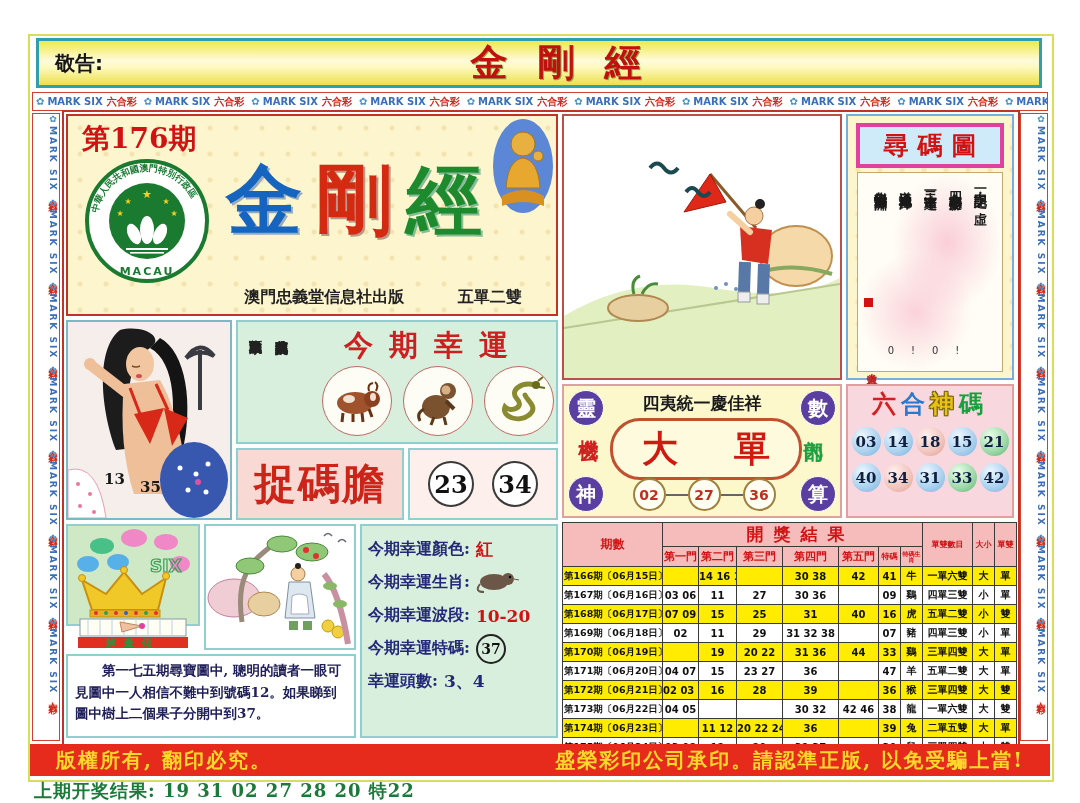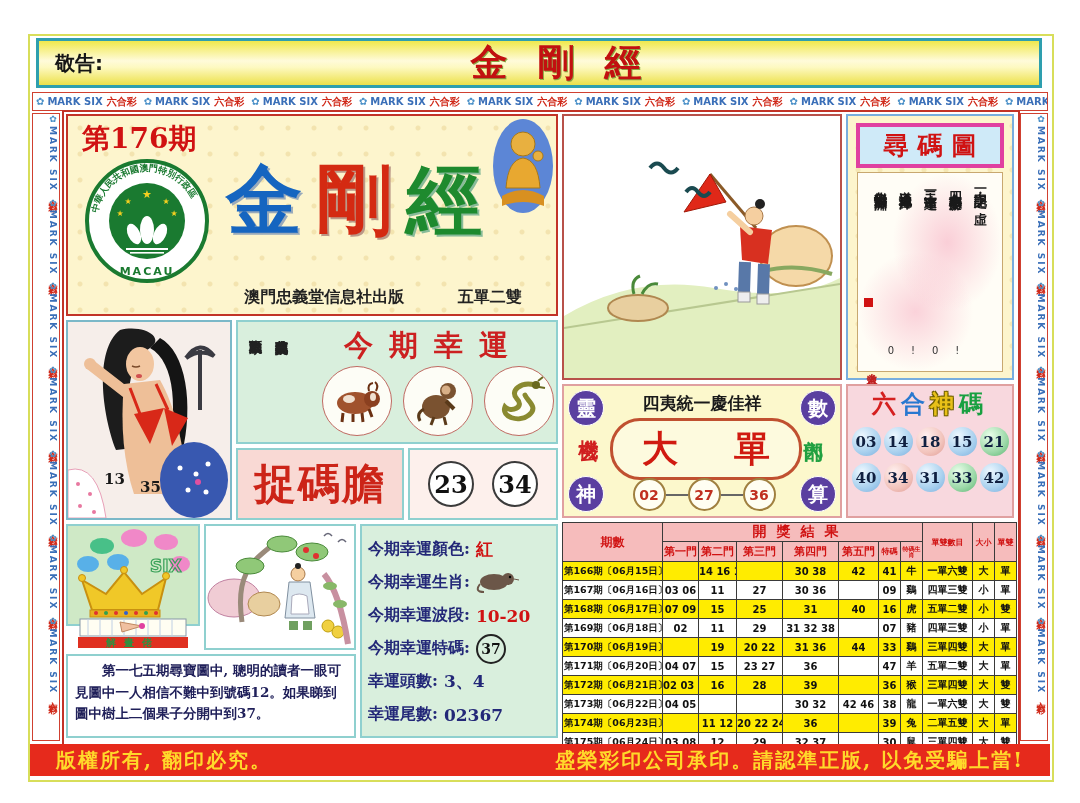--- a/index.html
+++ b/index.html
@@ -113,21 +113,21 @@
   .llabel{font-size:16px;font-weight:bold;color:#232878;font-family:"DejaVu Serif",serif;white-space:nowrap;}
   .lval{margin-left:6px;font-weight:bold;font-family:"DejaVu Serif",serif;font-size:17px;}
   .lval.red{color:#d01212;} .lval.navy{color:#232878;}
   .lval.circ{width:26px;height:26px;border:2px solid #222;border-radius:50%;display:flex;align-items:center;
     justify-content:center;font-size:14px;color:#111;background:transparent;}
   
   #tablebox{left:562px;top:522px;width:454px;height:216px;}
   table{border-collapse:collapse;table-layout:fixed;width:454px;}
   th,td{border:1px solid #3a3a3a;padding:0;text-align:center;overflow:hidden;white-space:nowrap;}
   thead th{background:#f6bcbc;color:#d01212;}
-  .th-big{font-size:14px;letter-spacing:10px;font-family:Liberation Sans, sans-serif;padding-left:16px;}
+  .th-big{font-size:17px;letter-spacing:10px;font-family:Liberation Sans, sans-serif;padding-left:16px;}
   .th-side{font-size:12px;}
   .th-gate{font-size:11px;height:19px;}
   .th-tiny{font-size:8px;} .th-tiny2{font-size:6px;line-height:6px;white-space:normal;}
   tbody td{font-size:10px;font-weight:bold;color:#111;height:18px;}
   tbody tr.y td{background:#ffec00;}
   td.per{font-size:9.5px;text-align:left;padding-left:1px;}
   
   #redbanner{left:30px;top:744px;width:1020px;height:32px;background:#e62a1c;display:flex;align-items:center;
     justify-content:space-between;box-sizing:border-box;padding:0 26px;}
   #redbanner span{color:#ffd92a;font-size:20px;font-weight:bold;letter-spacing:2px;font-family:"DejaVu Serif",serif;}
@@ -439,24 +439,20 @@
         <span class="lval red">10-20</span>
       </div>
       <div class="lrow">
         <span class="llabel">今期幸運特碼:</span>
         <span class="lval circ">37</span>
       </div>
       <div class="lrow">
         <span class="llabel">幸運頭數:</span>
         <span class="lval navy">3、4</span>
       </div>
-      <div class="lrow">
-        <span class="llabel">幸運尾數:</span>
-        <span class="lval navy">02367</span>
-      </div>
     </div>
 
   <div class="abs" id="tablebox">
       <table>
         <colgroup>
           <col style="width: 100px;">
           <col style="width: 36px;">
           <col style="width: 38px;">
           <col style="width: 46px;">
           <col style="width: 56px;">
@@ -617,13 +613,14 @@
             <td>雙</td>
           </tr>
         </tbody>
       </table>
     </div>
 
   <div class="abs" id="redbanner">
     <span>版權所有, 翻印必究。</span>
     <span>盛榮彩印公司承印。請認準正版, 以免受騙上當!</span>
   </div>
+  <div class="abs" id="footer-line">上期开奖结果: 19 31 02 27 28 20 特22</div>
 </div>
 
 </body></html>

